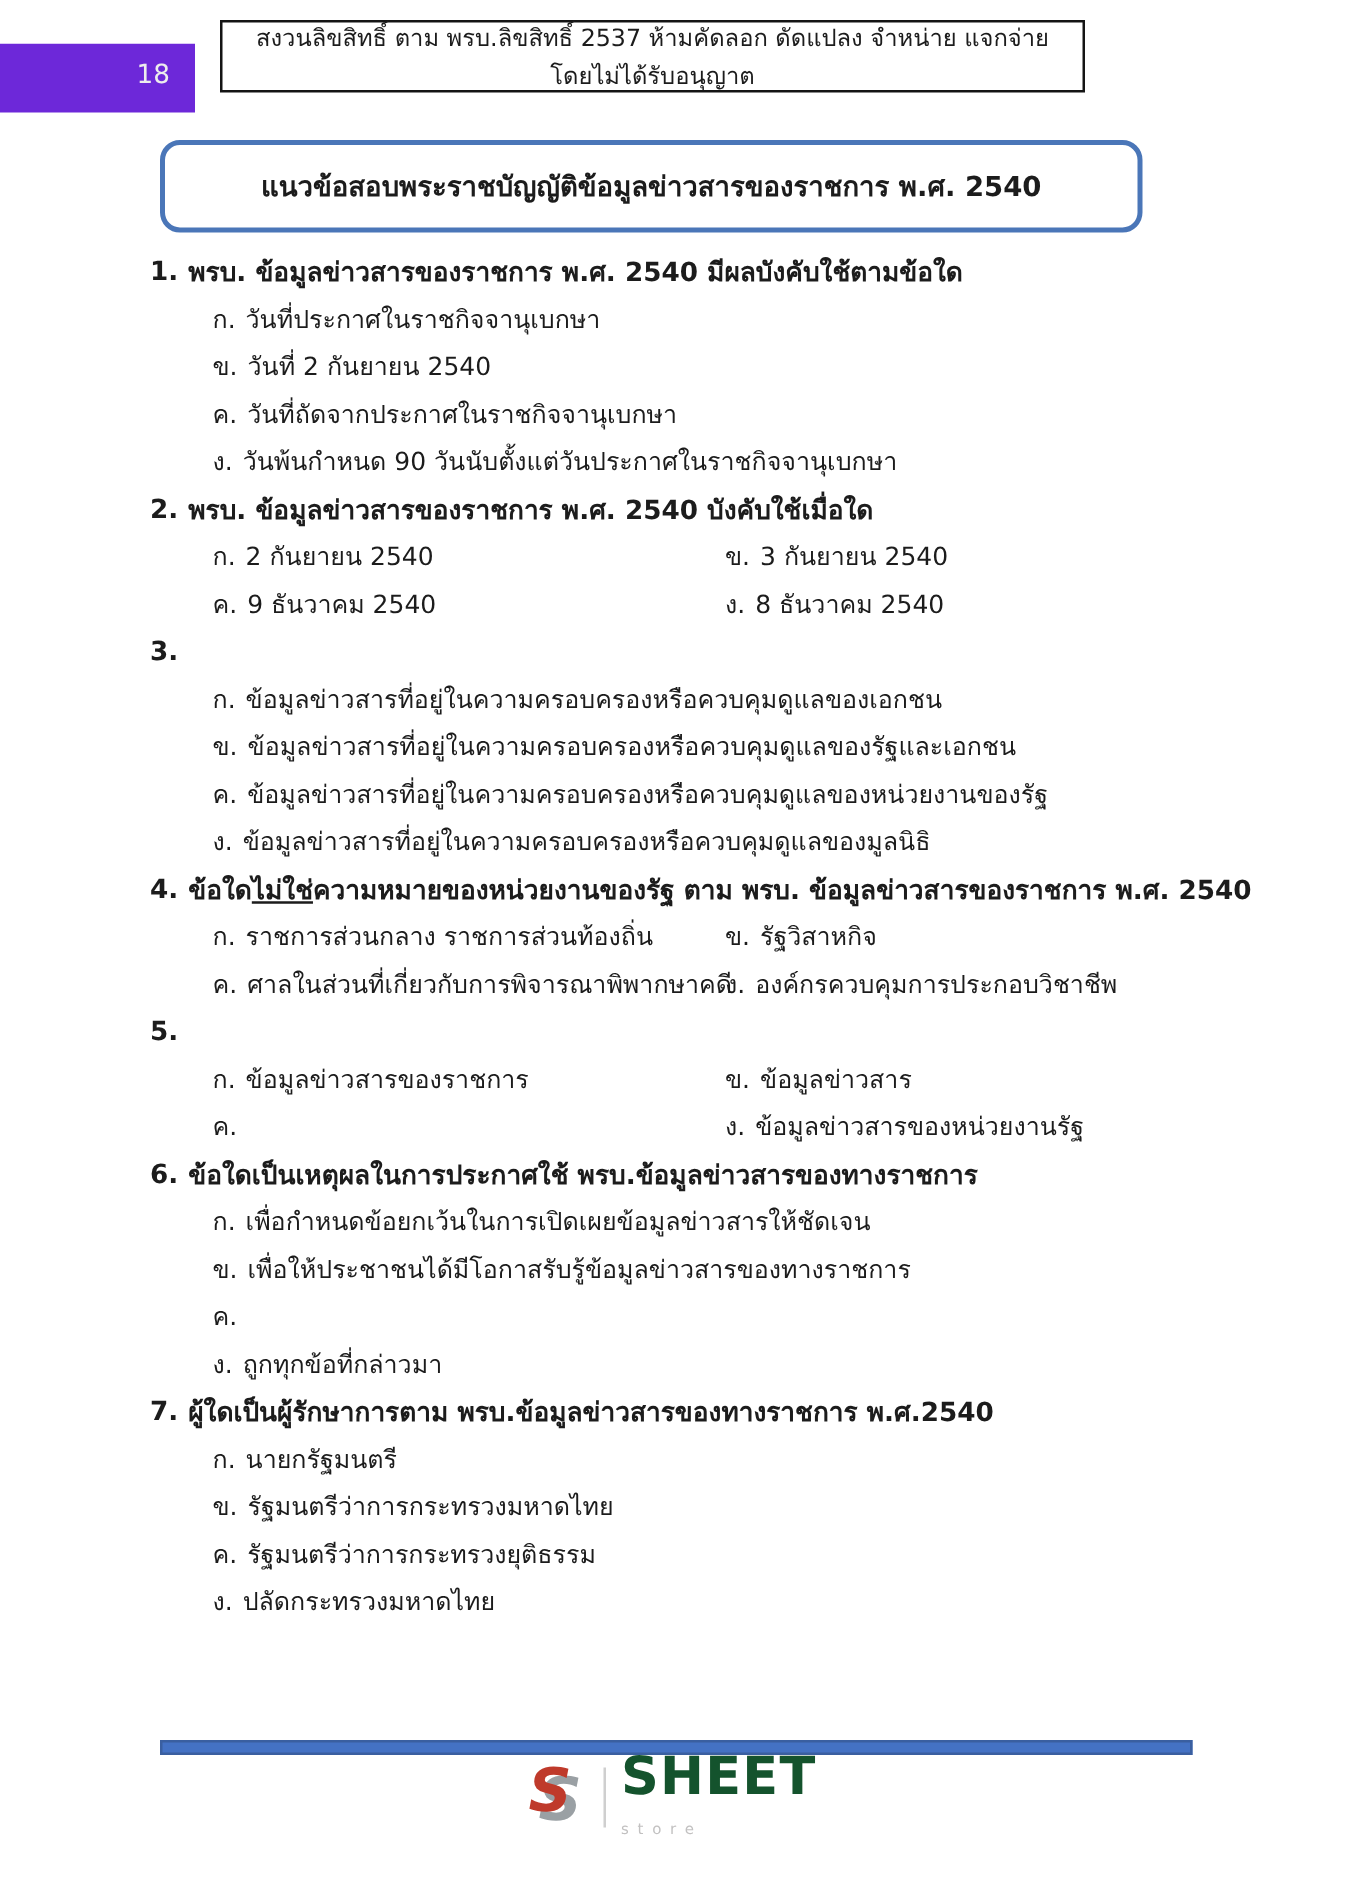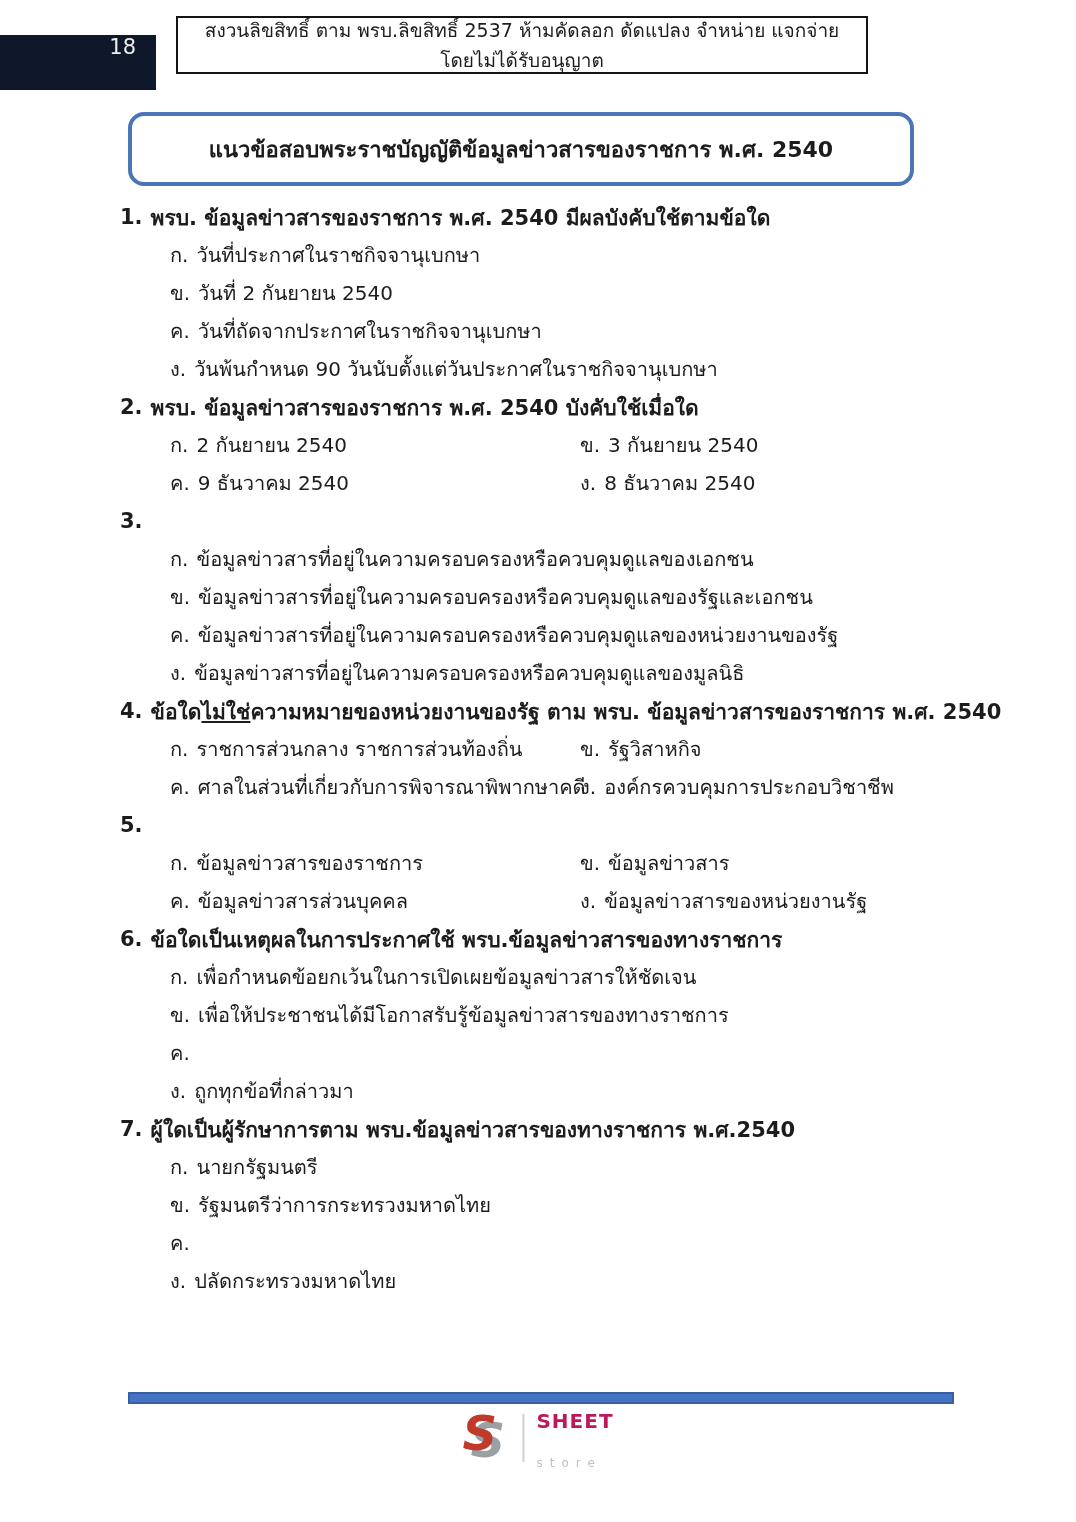--- a/index.html
+++ b/index.html
@@ -5,22 +5,22 @@
   html,body { margin:0; padding:0; background:#ffffff; }
   .page {
     position:relative; width:1076px; height:1522px; background:#ffffff;
     font-family:"DejaVu Sans","Liberation Sans",sans-serif; color:#1c1c1c;
     overflow:hidden;
   }
 
   
   .page-number {
     position:absolute; left:0; top:35px; width:156px; height:55px;
-    background:#0f172a; color:#ededed; font-size:21px;
-    display:flex; align-items:flex-start; justify-content:flex-end;
+    background:#6d28d9; color:#ededed; font-size:21px;
+    display:flex; align-items:center; justify-content:flex-end;
     padding:0 20px 7px 0; box-sizing:border-box;
   }
 
   
   .copyright-box {
     position:absolute; left:176px; top:16px; width:692px; height:58px;
     border:2px solid #141414; box-sizing:border-box;
     display:flex; align-items:center; justify-content:center;
     font-size:19px; text-align:center; padding:0 10px;
   }
@@ -49,21 +49,21 @@
     background:#4472c4; border:2px solid #3a5fa0;
   }
   .logo {
     position:absolute; left:50%; top:1406px; transform:translateX(-50%);
     display:flex; align-items:center;
   }
   .logo-s { position:relative; width:54px; height:58px; }
   .s-back  { position:absolute; left:8px; top:7px; font-style:italic; font-weight:bold; font-size:48px; line-height:48px; color:#9aa0a4; }
   .s-front { position:absolute; left:0;  top:0;  font-style:italic; font-weight:bold; font-size:48px; line-height:48px; color:#bf3a2b; }
   .logo-divider { width:2px; height:48px; background:#cfcfcf; margin:0 12px 0 6px; }
-  .brand { font-size:20px; font-weight:bold; color:#be185d; letter-spacing:1px; line-height:30px; }
+  .brand { font-size:42px; font-weight:bold; color:#14532d; letter-spacing:1px; line-height:30px; }
   .brand-sub { font-size:12px; color:#c2c1c1; letter-spacing:7px; margin-top:20px; }
 </style>
 </head>
 <body>
 
 <div class="page">
 
   <div class="page-number">
     <span>18</span>
   </div>
@@ -185,21 +185,20 @@
         <div class="choice">
             <span class="c-label">ก.</span>
             <span>ข้อมูลข่าวสารของราชการ</span>
           </div>
         <div class="choice">
             <span class="c-label">ข.</span>
             <span>ข้อมูลข่าวสาร</span>
           </div>
         <div class="choice">
             <span class="c-label">ค.</span>
-            <span>ข้อมูลข่าวสารส่วนบุคคล</span>
           </div>
         <div class="choice">
             <span class="c-label">ง.</span>
             <span>ข้อมูลข่าวสารของหน่วยงานรัฐ</span>
           </div>
       </div>
     </div>
 
     <div>
       <div class="q-header">
@@ -234,20 +233,21 @@
         <div class="choice">
             <span class="c-label">ก.</span>
             <span>นายกรัฐมนตรี</span>
           </div>
         <div class="choice">
             <span class="c-label">ข.</span>
             <span>รัฐมนตรีว่าการกระทรวงมหาดไทย</span>
           </div>
         <div class="choice">
             <span class="c-label">ค.</span>
+            <span>รัฐมนตรีว่าการกระทรวงยุติธรรม</span>
           </div>
         <div class="choice">
             <span class="c-label">ง.</span>
             <span>ปลัดกระทรวงมหาดไทย</span>
           </div>
       </div>
     </div>
 
   </div>
 

